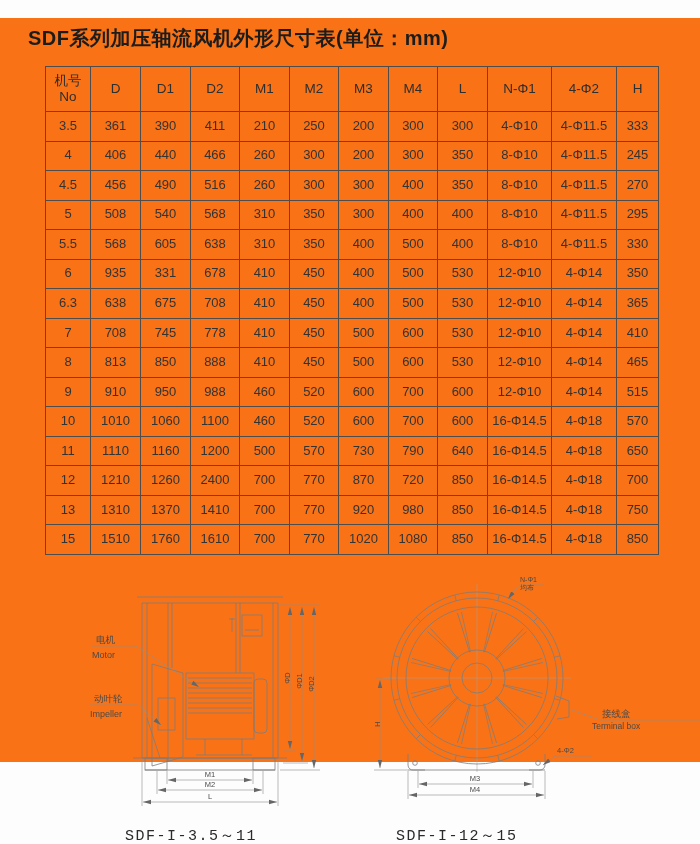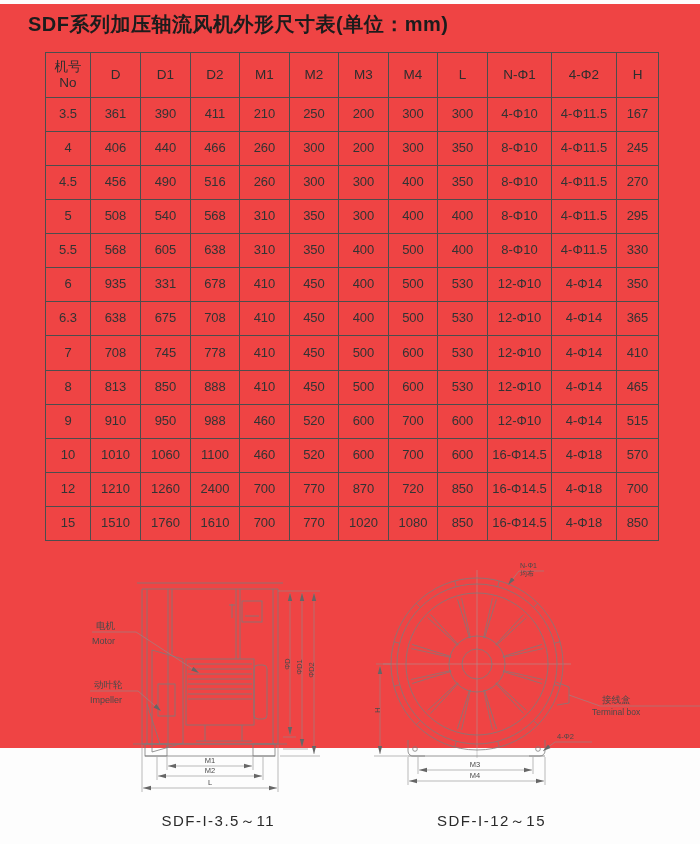--- a/index.html
+++ b/index.html
@@ -1,25 +1,25 @@
 <!DOCTYPE html>
 <html><head>
 <meta charset="utf-8">
 <style>
   *{margin:0;padding:0;box-sizing:border-box}
   html,body{width:700px;height:844px;}
   body{background:#fdfdfd;font-family:"Liberation Sans",sans-serif;color:#3a3a3a;position:relative;overflow:hidden}
-  .page{position:absolute;left:0;top:4px;width:700px;height:744px;background:#ef4444}
+  .page{position:absolute;left:0;top:18px;width:700px;height:744px;background:#f97316}
   .title{position:absolute;left:28px;top:7px;font-size:20px;font-weight:600;color:#1c1c1c;letter-spacing:.5px;white-space:nowrap}
   .spec-table{position:absolute;left:45px;top:48px;width:613px;height:489px;border-collapse:collapse;table-layout:fixed}
   .spec-table th,.spec-table td{border:1px solid #4d4d4d;text-align:center;vertical-align:middle;font-size:13px;font-weight:400;color:#333;padding:0;line-height:1.15}
   .spec-table thead th{height:45px;font-size:13.5px;color:#2e2e2e}
   .no-sub{text-underline-offset:2px}
   .drawings{position:absolute;left:0;top:540px;width:700px;height:264px}
-  .caption{position:absolute;font-family:Liberation Sans, sans-serif;font-size:15px;letter-spacing:1.5px;color:#2a2a2a;text-align:right;width:150px;white-space:nowrap}
+  .caption{position:absolute;font-family:Liberation Mono, monospace;font-size:15px;letter-spacing:1.5px;color:#2a2a2a;text-align:left;width:150px;white-space:nowrap}
   .caption-left{left:125px;top:808px}
   .caption-right{left:396px;top:808px}
   svg text{font-family:"Liberation Sans",sans-serif;fill:#4a4a4a;stroke:none}
 </style>
 </head>
 <body>
 
 <div class="page">
 
   <h1 class="title">SDF系列加压轴流风机外形尺寸表(单位：mm)</h1>
@@ -64,21 +64,21 @@
           <td>361</td>
           <td>390</td>
           <td>411</td>
           <td>210</td>
           <td>250</td>
           <td>200</td>
           <td>300</td>
           <td>300</td>
           <td>4-Φ10</td>
           <td>4-Φ11.5</td>
-          <td>167</td>
+          <td>333</td>
         </tr>
         <tr>
           <td>4</td>
           <td>406</td>
           <td>440</td>
           <td>466</td>
           <td>260</td>
           <td>300</td>
           <td>200</td>
           <td>300</td>
@@ -207,32 +207,60 @@
           <td>460</td>
           <td>520</td>
           <td>600</td>
           <td>700</td>
           <td>600</td>
           <td>16-Φ14.5</td>
           <td>4-Φ18</td>
           <td>570</td>
         </tr>
         <tr>
+          <td>11</td>
+          <td>1110</td>
+          <td>1160</td>
+          <td>1200</td>
+          <td>500</td>
+          <td>570</td>
+          <td>730</td>
+          <td>790</td>
+          <td>640</td>
+          <td>16-Φ14.5</td>
+          <td>4-Φ18</td>
+          <td>650</td>
+        </tr>
+        <tr>
           <td>12</td>
           <td>1210</td>
           <td>1260</td>
           <td>2400</td>
           <td>700</td>
           <td>770</td>
           <td>870</td>
           <td>720</td>
           <td>850</td>
           <td>16-Φ14.5</td>
           <td>4-Φ18</td>
           <td>700</td>
+        </tr>
+        <tr>
+          <td>13</td>
+          <td>1310</td>
+          <td>1370</td>
+          <td>1410</td>
+          <td>700</td>
+          <td>770</td>
+          <td>920</td>
+          <td>980</td>
+          <td>850</td>
+          <td>16-Φ14.5</td>
+          <td>4-Φ18</td>
+          <td>750</td>
         </tr>
         <tr>
           <td>15</td>
           <td>1510</td>
           <td>1760</td>
           <td>1610</td>
           <td>700</td>
           <td>770</td>
           <td>1020</td>
           <td>1080</td>

